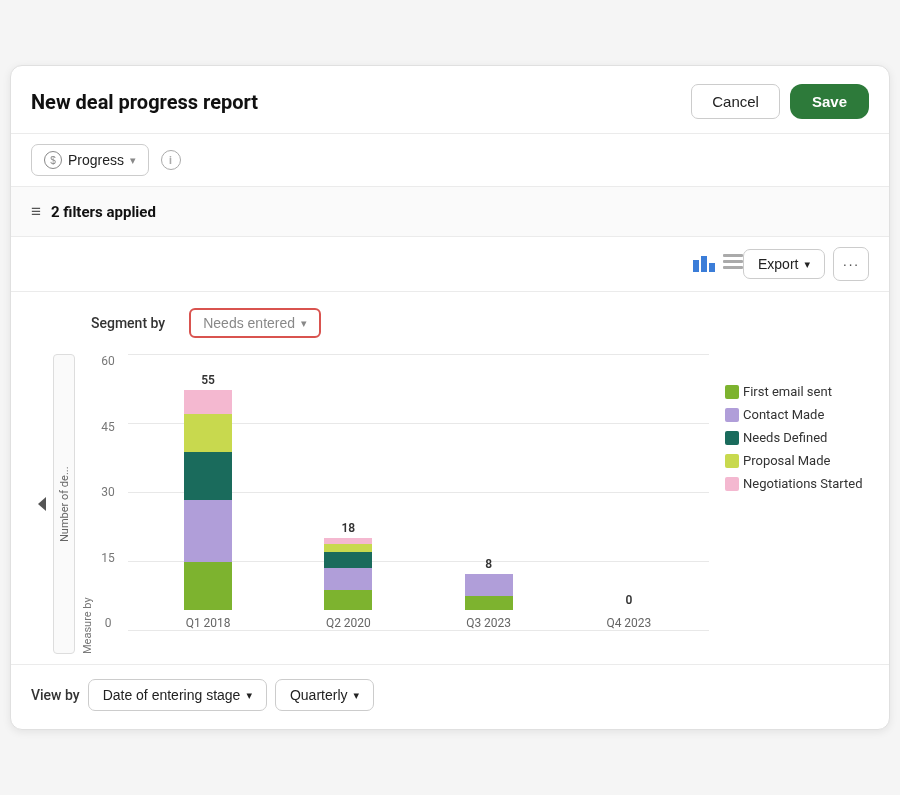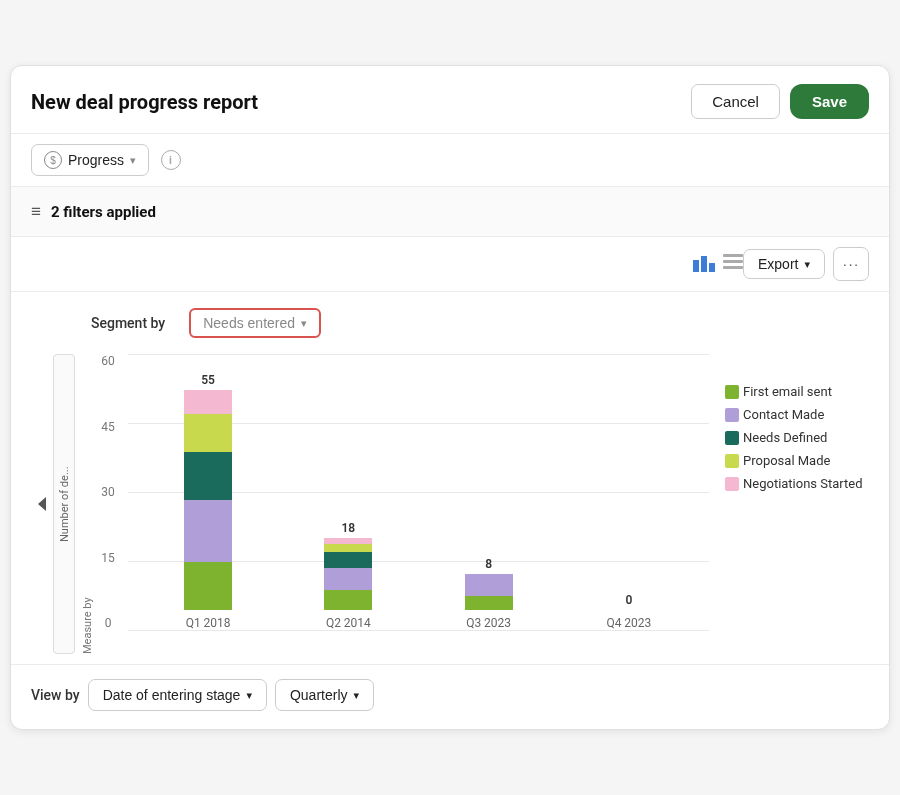--- a/index.html
+++ b/index.html
@@ -467,21 +467,21 @@
 
           <div class="bar-group">
             <span class="bar-total-label">18</span>
             <div class="stacked-bar" style="height:72px;">
               <div class="bar-segment" style="height:20px;background:#7db32f;"></div>
               <div class="bar-segment" style="height:22px;background:#b09ed9;"></div>
               <div class="bar-segment" style="height:16px;background:#1a6b5c;"></div>
               <div class="bar-segment" style="height:8px;background:#c8d94e;"></div>
               <div class="bar-segment" style="height:6px;background:#f4b8d0;"></div>
             </div>
-            <span class="bar-xlabel">Q2 2014</span>
+            <span class="bar-xlabel">Q2 2020</span>
           </div>
 
           <div class="bar-group">
             <span class="bar-total-label">8</span>
             <div class="stacked-bar" style="height:36px;">
               <div class="bar-segment" style="height:14px;background:#7db32f;"></div>
               <div class="bar-segment" style="height:22px;background:#b09ed9;"></div>
             </div>
             <span class="bar-xlabel">Q3 2023</span>
           </div>

